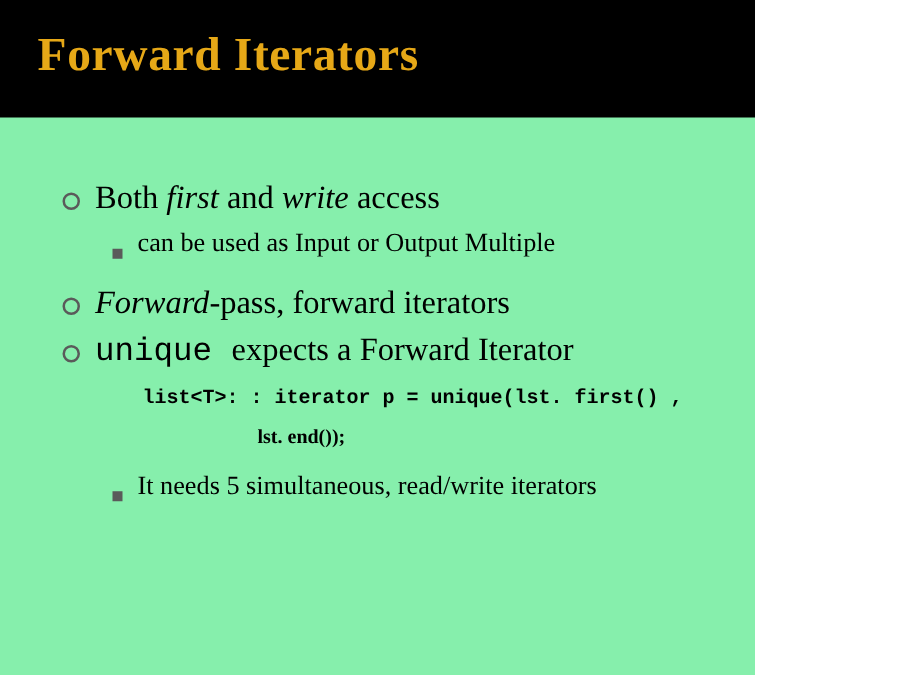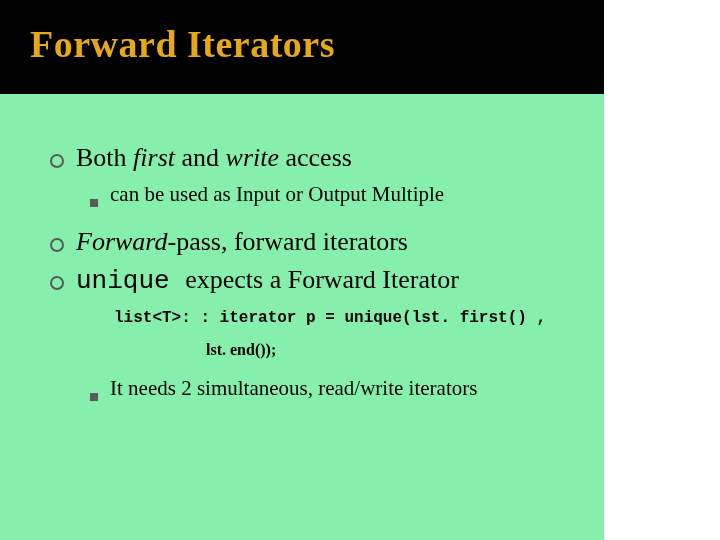--- a/index.html
+++ b/index.html
@@ -55,17 +55,17 @@
       <span class="txt">
         <span class="mono">unique </span><span>expects a Forward Iterator</span>
       </span>
     </div>
 
     <div class="code">list&lt;T&gt;: : iterator p = unique(lst. first() ,</div>
     <div class="code" style="margin-top:0;font-family:Liberation Serif, serif;">                       lst. end());</div>
 
     <div class="b2" style="margin-top:14px;">
       <span class="mark"></span>
-      <span>It needs 2 simultaneous, read/write iterators</span>
+      <span>It needs 5 simultaneous, read/write iterators</span>
     </div>
 
   </div>
 </div>
 
 </body></html>

